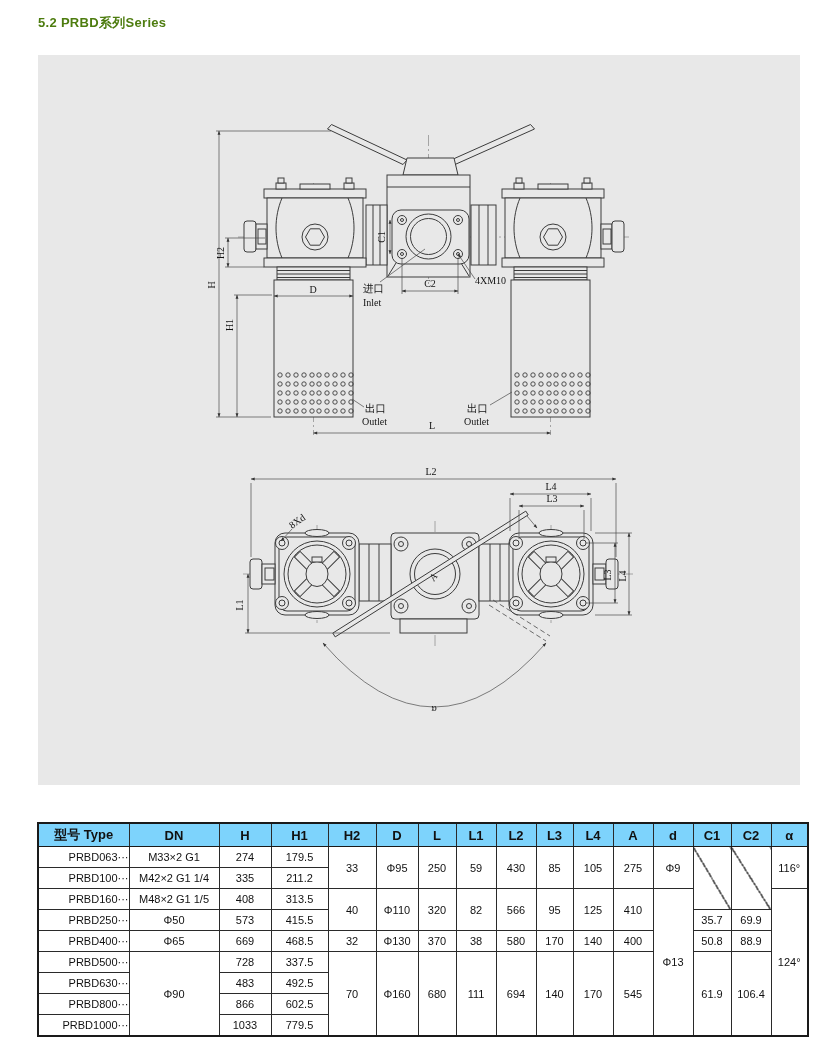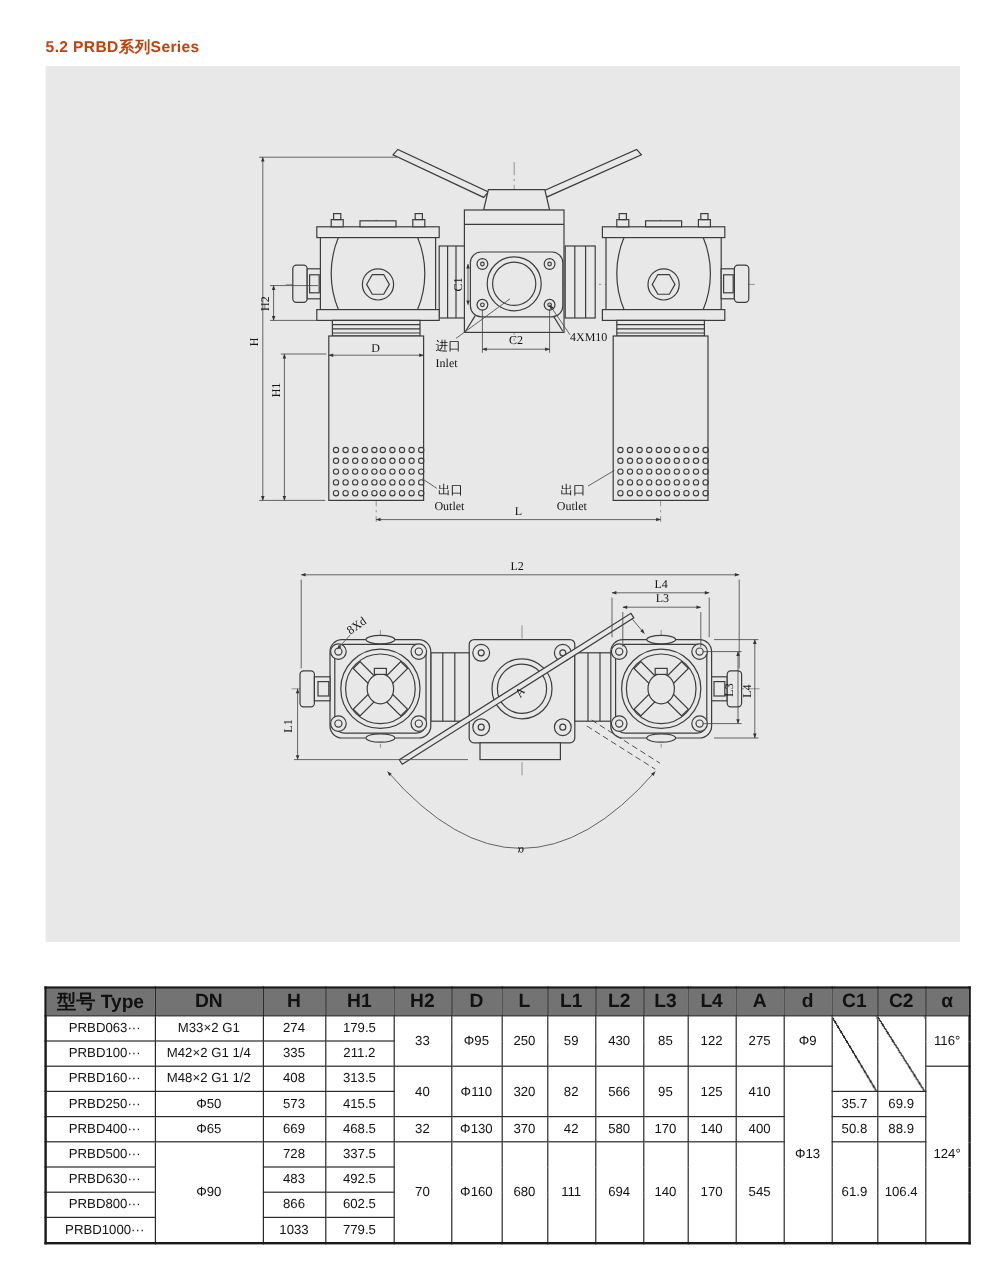--- a/index.html
+++ b/index.html
@@ -1,35 +1,35 @@
 <!DOCTYPE html>
 <html><head>
 <meta charset="utf-8">
 <style>
   html,body{margin:0;padding:0;background:#fff;width:835px;height:1061px;position:relative;
     font-family:"Liberation Sans",sans-serif;-webkit-font-smoothing:antialiased;}
-  .section-title{position:absolute;left:38px;top:30px;font-size:13px;font-weight:700;color:#c2410c;letter-spacing:.3px;}
+  .section-title{position:absolute;left:38px;top:14px;font-size:13px;font-weight:700;color:#4d7c0f;letter-spacing:.3px;}
   .panel{position:absolute;left:38px;top:55px;width:762px;height:730px;background:#e8e8e8;}
   svg{display:block}
   .ln{fill:none;stroke:#3c3c3c;stroke-width:1}
   .lnf{fill:#e8e8e8;stroke:#3c3c3c;stroke-width:1}
   .dim{fill:none;stroke:#4a4a4a;stroke-width:0.7}
   .cl{fill:none;stroke:#6a6a6a;stroke-width:0.55;stroke-dasharray:11 3 2 3}
   .dsh{fill:none;stroke:#4a4a4a;stroke-width:0.8;stroke-dasharray:5 3}
   .perf{fill:none;stroke:#3c3c3c;stroke-width:0.9}
   text.dt{font-family:"Liberation Serif",serif;font-size:10px;fill:#141414}
   text.cn{font-family:"Liberation Serif",serif;font-size:10.5px;fill:#141414}
   
   .spec{position:absolute;left:37px;top:822px;}
   table{border-collapse:collapse;table-layout:fixed;width:770px;background:#fff;}
   th,td{border:1px solid #2a2a2a;font-size:11px;color:#111;text-align:center;padding:0;height:20px;
     overflow:hidden;white-space:nowrap;}
-  th{background:#737373;font-weight:700;height:22px;border-bottom:1.5px solid #1a1a1a;font-size:16px;}
+  th{background:#7dd3fc;font-weight:700;height:22px;border-bottom:1.5px solid #1a1a1a;font-size:13px;}
   table{border:2px solid #1a1a1a;}
-  td.type{text-align:center;padding-left:7px;}
+  td.type{text-align:right;padding-left:7px;}
   td.slash{background:linear-gradient(to top right,transparent calc(50% - 0.6px),#222 calc(50% - 0.6px),#222 calc(50% + 0.6px),transparent calc(50% + 0.6px));}
 </style>
 </head>
 <body>
 
 <div class="section-title">5.2 PRBD系列Series</div>
 
 <div class="panel">
 <svg width="762" height="730" viewBox="0 0 762 730">
   <defs>
@@ -425,36 +425,36 @@
       <td class="type">PRBD063···</td>
       <td>M33×2 G1</td>
       <td>274</td>
       <td>179.5</td>
       <td rowspan="2">33</td>
       <td rowspan="2">Φ95</td>
       <td rowspan="2">250</td>
       <td rowspan="2">59</td>
       <td rowspan="2">430</td>
       <td rowspan="2">85</td>
-      <td rowspan="2">122</td>
+      <td rowspan="2">105</td>
       <td rowspan="2">275</td>
       <td rowspan="2">Φ9</td>
       <td rowspan="3" class="slash"></td>
       <td rowspan="3" class="slash"></td>
       <td rowspan="2">116°</td>
     </tr>
     <tr>
       <td class="type">PRBD100···</td>
       <td>M42×2 G1 1/4</td>
       <td>335</td>
       <td>211.2</td>
     </tr>
     <tr>
       <td class="type">PRBD160···</td>
-      <td>M48×2 G1 1/2</td>
+      <td>M48×2 G1 1/5</td>
       <td>408</td>
       <td>313.5</td>
       <td rowspan="2">40</td>
       <td rowspan="2">Φ110</td>
       <td rowspan="2">320</td>
       <td rowspan="2">82</td>
       <td rowspan="2">566</td>
       <td rowspan="2">95</td>
       <td rowspan="2">125</td>
       <td rowspan="2">410</td>
@@ -470,21 +470,21 @@
       <td>69.9</td>
     </tr>
     <tr>
       <td class="type">PRBD400···</td>
       <td>Φ65</td>
       <td>669</td>
       <td>468.5</td>
       <td>32</td>
       <td>Φ130</td>
       <td>370</td>
-      <td>42</td>
+      <td>38</td>
       <td>580</td>
       <td>170</td>
       <td>140</td>
       <td>400</td>
       <td>50.8</td>
       <td>88.9</td>
     </tr>
     <tr>
       <td class="type">PRBD500···</td>
       <td rowspan="4">Φ90</td>

